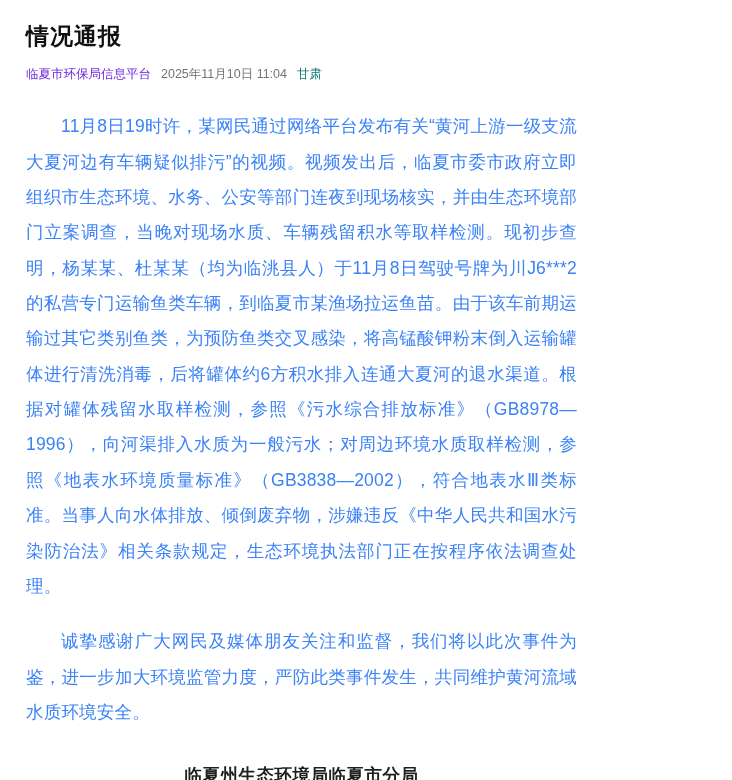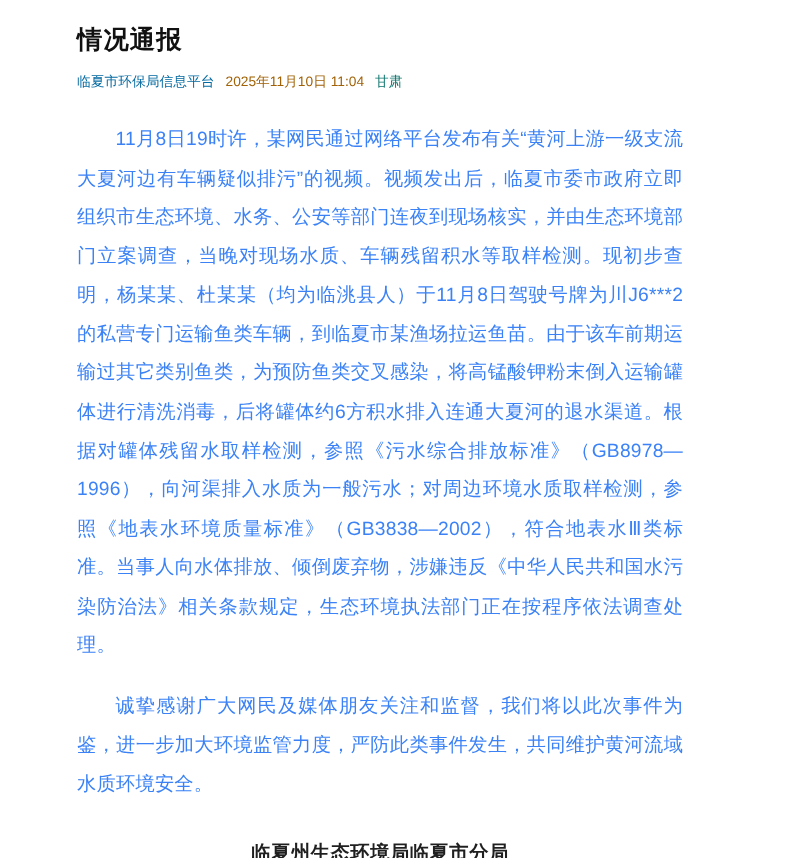--- a/index.html
+++ b/index.html
@@ -13,41 +13,40 @@
     font-family: "Liberation Sans", "DejaVu Sans", sans-serif;
     color: #1a1a1a;
     overflow: hidden;
   }
   .page {
     width: 603px;
     height: 780px;
     box-sizing: border-box;
     padding: 22px 26px 0 26px;
     position: relative;
-    margin-left: 44px;
   }
   .title {
     font-size: 23px;
     font-weight: bold;
     letter-spacing: 1px;
     color: #111111;
     margin: 0 0 14px 0;
     line-height: 1.3;
   }
   .meta {
     font-size: 12.5px;
     color: #8a8a8a;
     margin: 0 0 26px 0;
     display: flex;
     align-items: center;
     gap: 10px;
     line-height: 1.4;
   }
-  .meta .source { color: #0369a1; }
-  .meta .datetime { color: #a16207; }
+  .meta .source { color: #6d28d9; }
+  .meta .datetime { color: #737373; }
   .meta .location { color: #0f766e; }
   .article {
     font-size: 17.5px;
     line-height: 2.02;
     color: #3b82f6;
     text-align: justify;
     text-justify: inter-ideograph;
     letter-spacing: 0.2px;
   }
   .article p {

